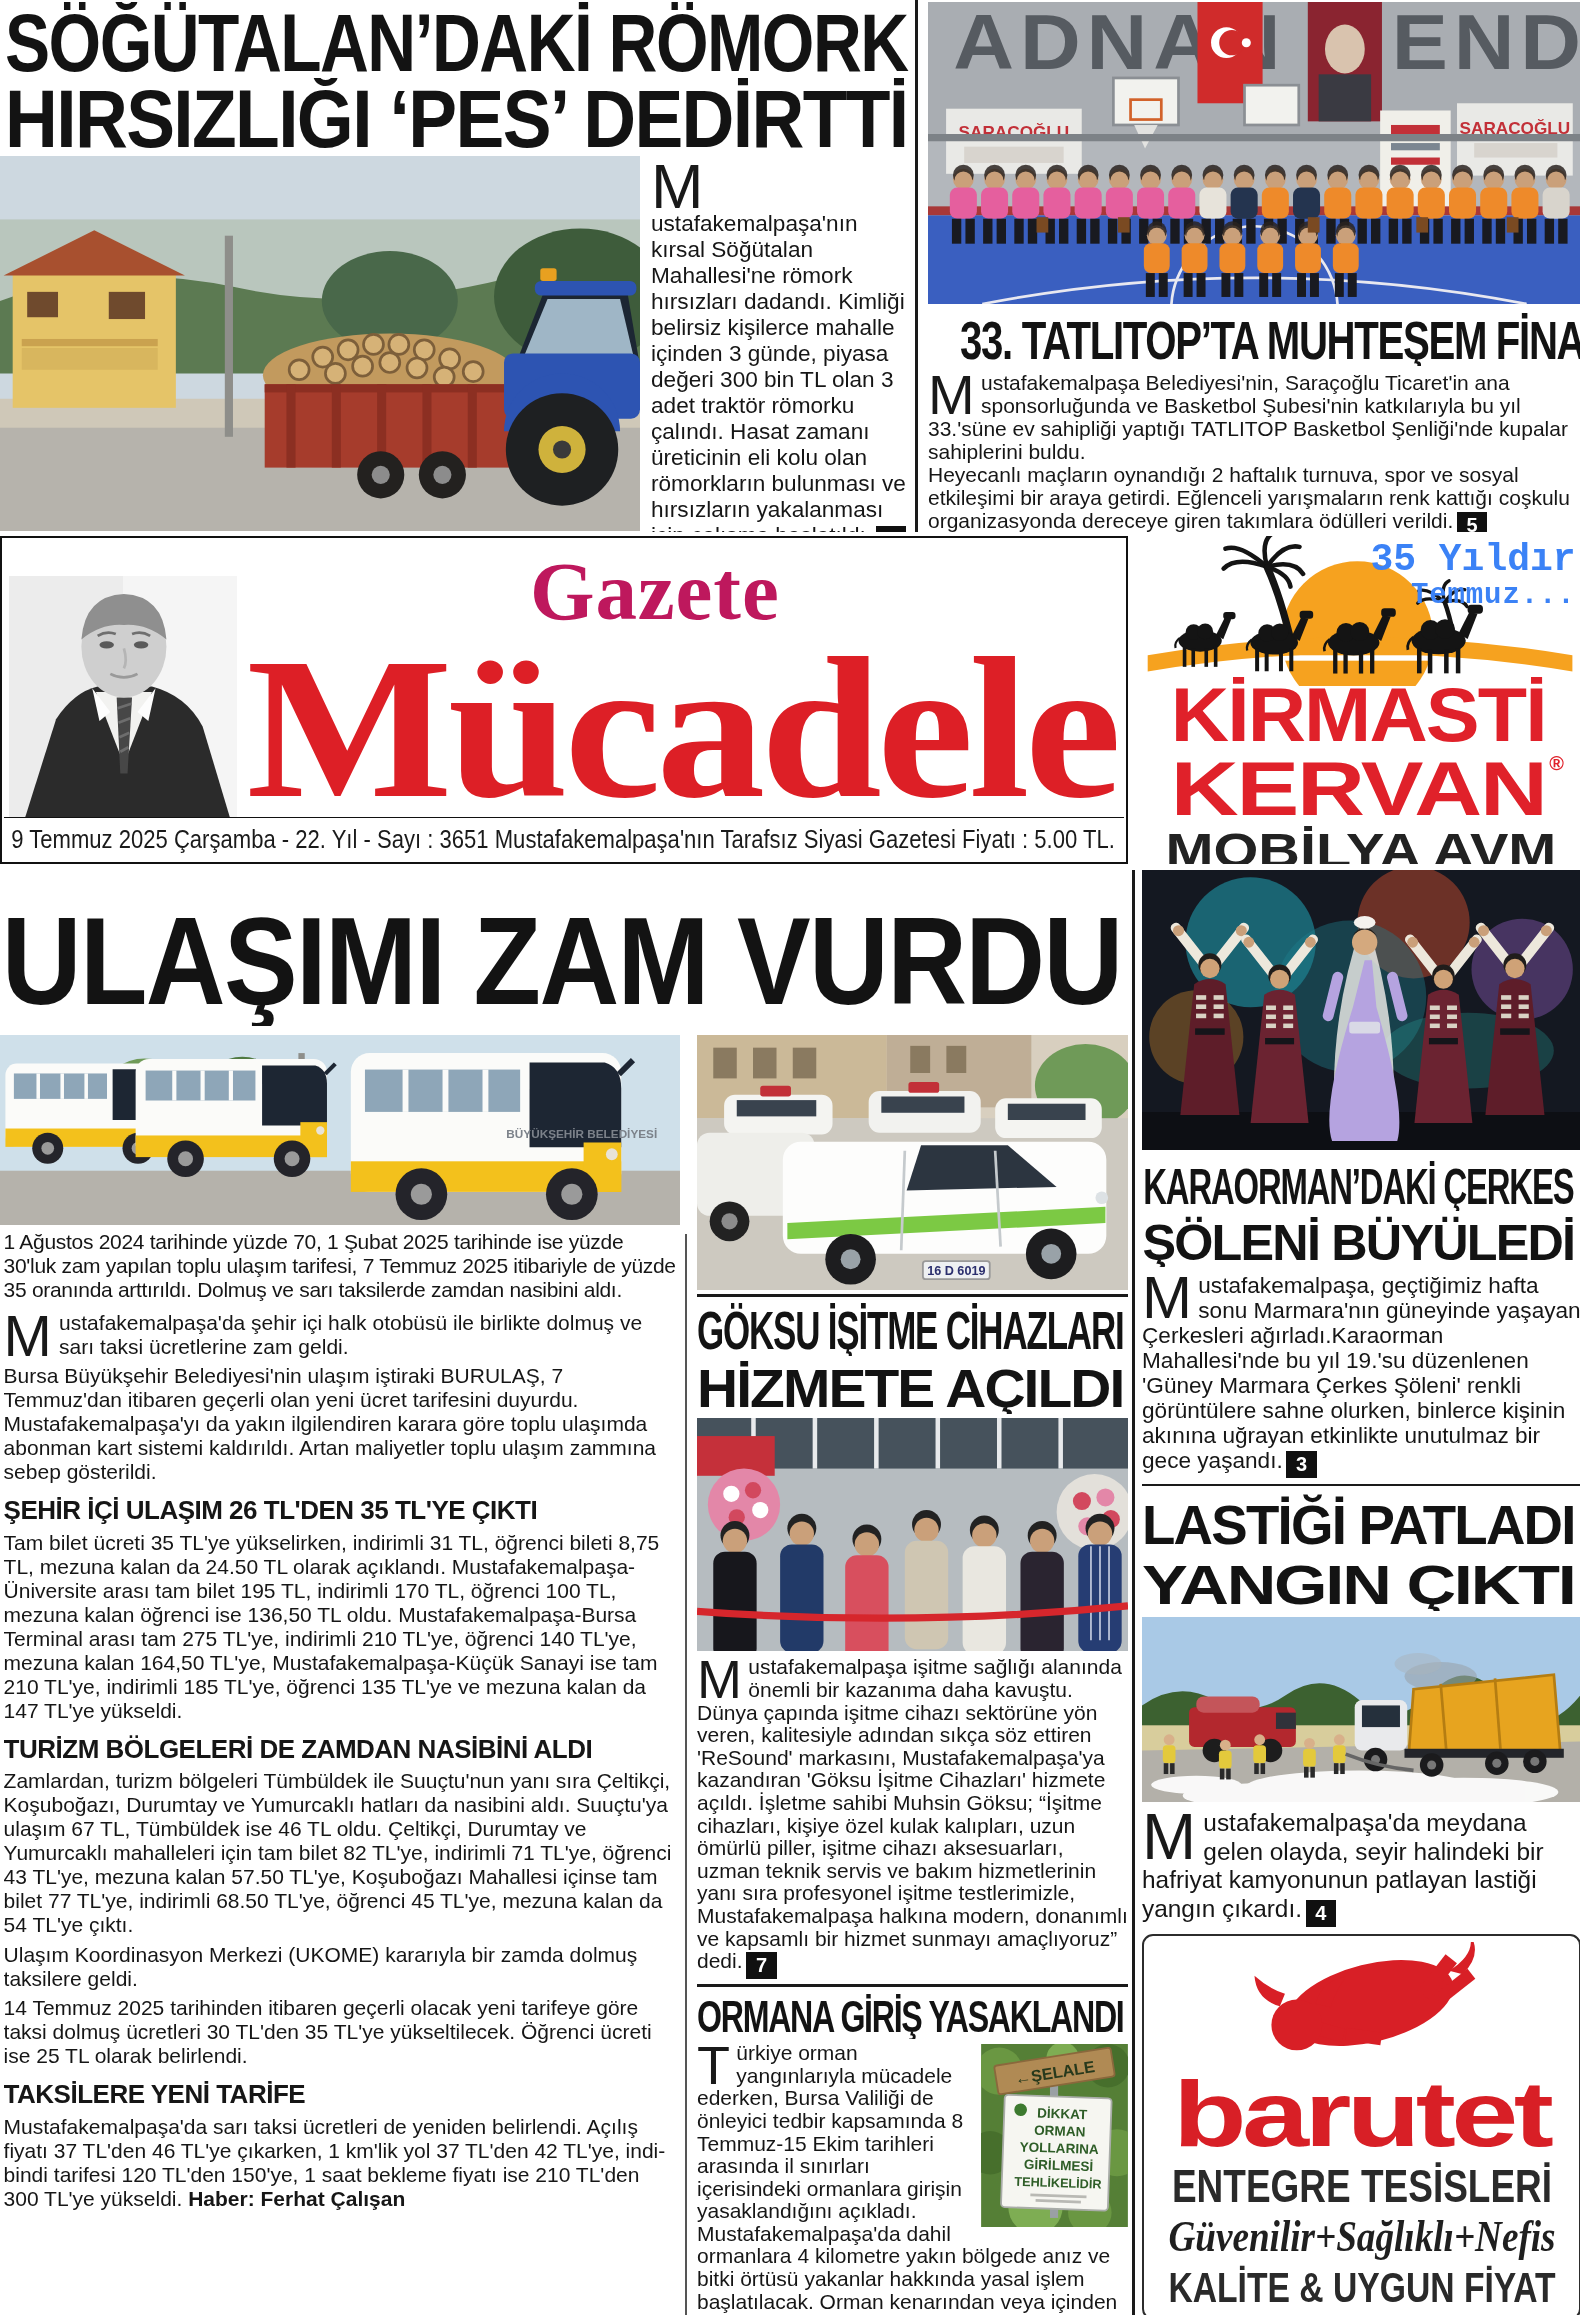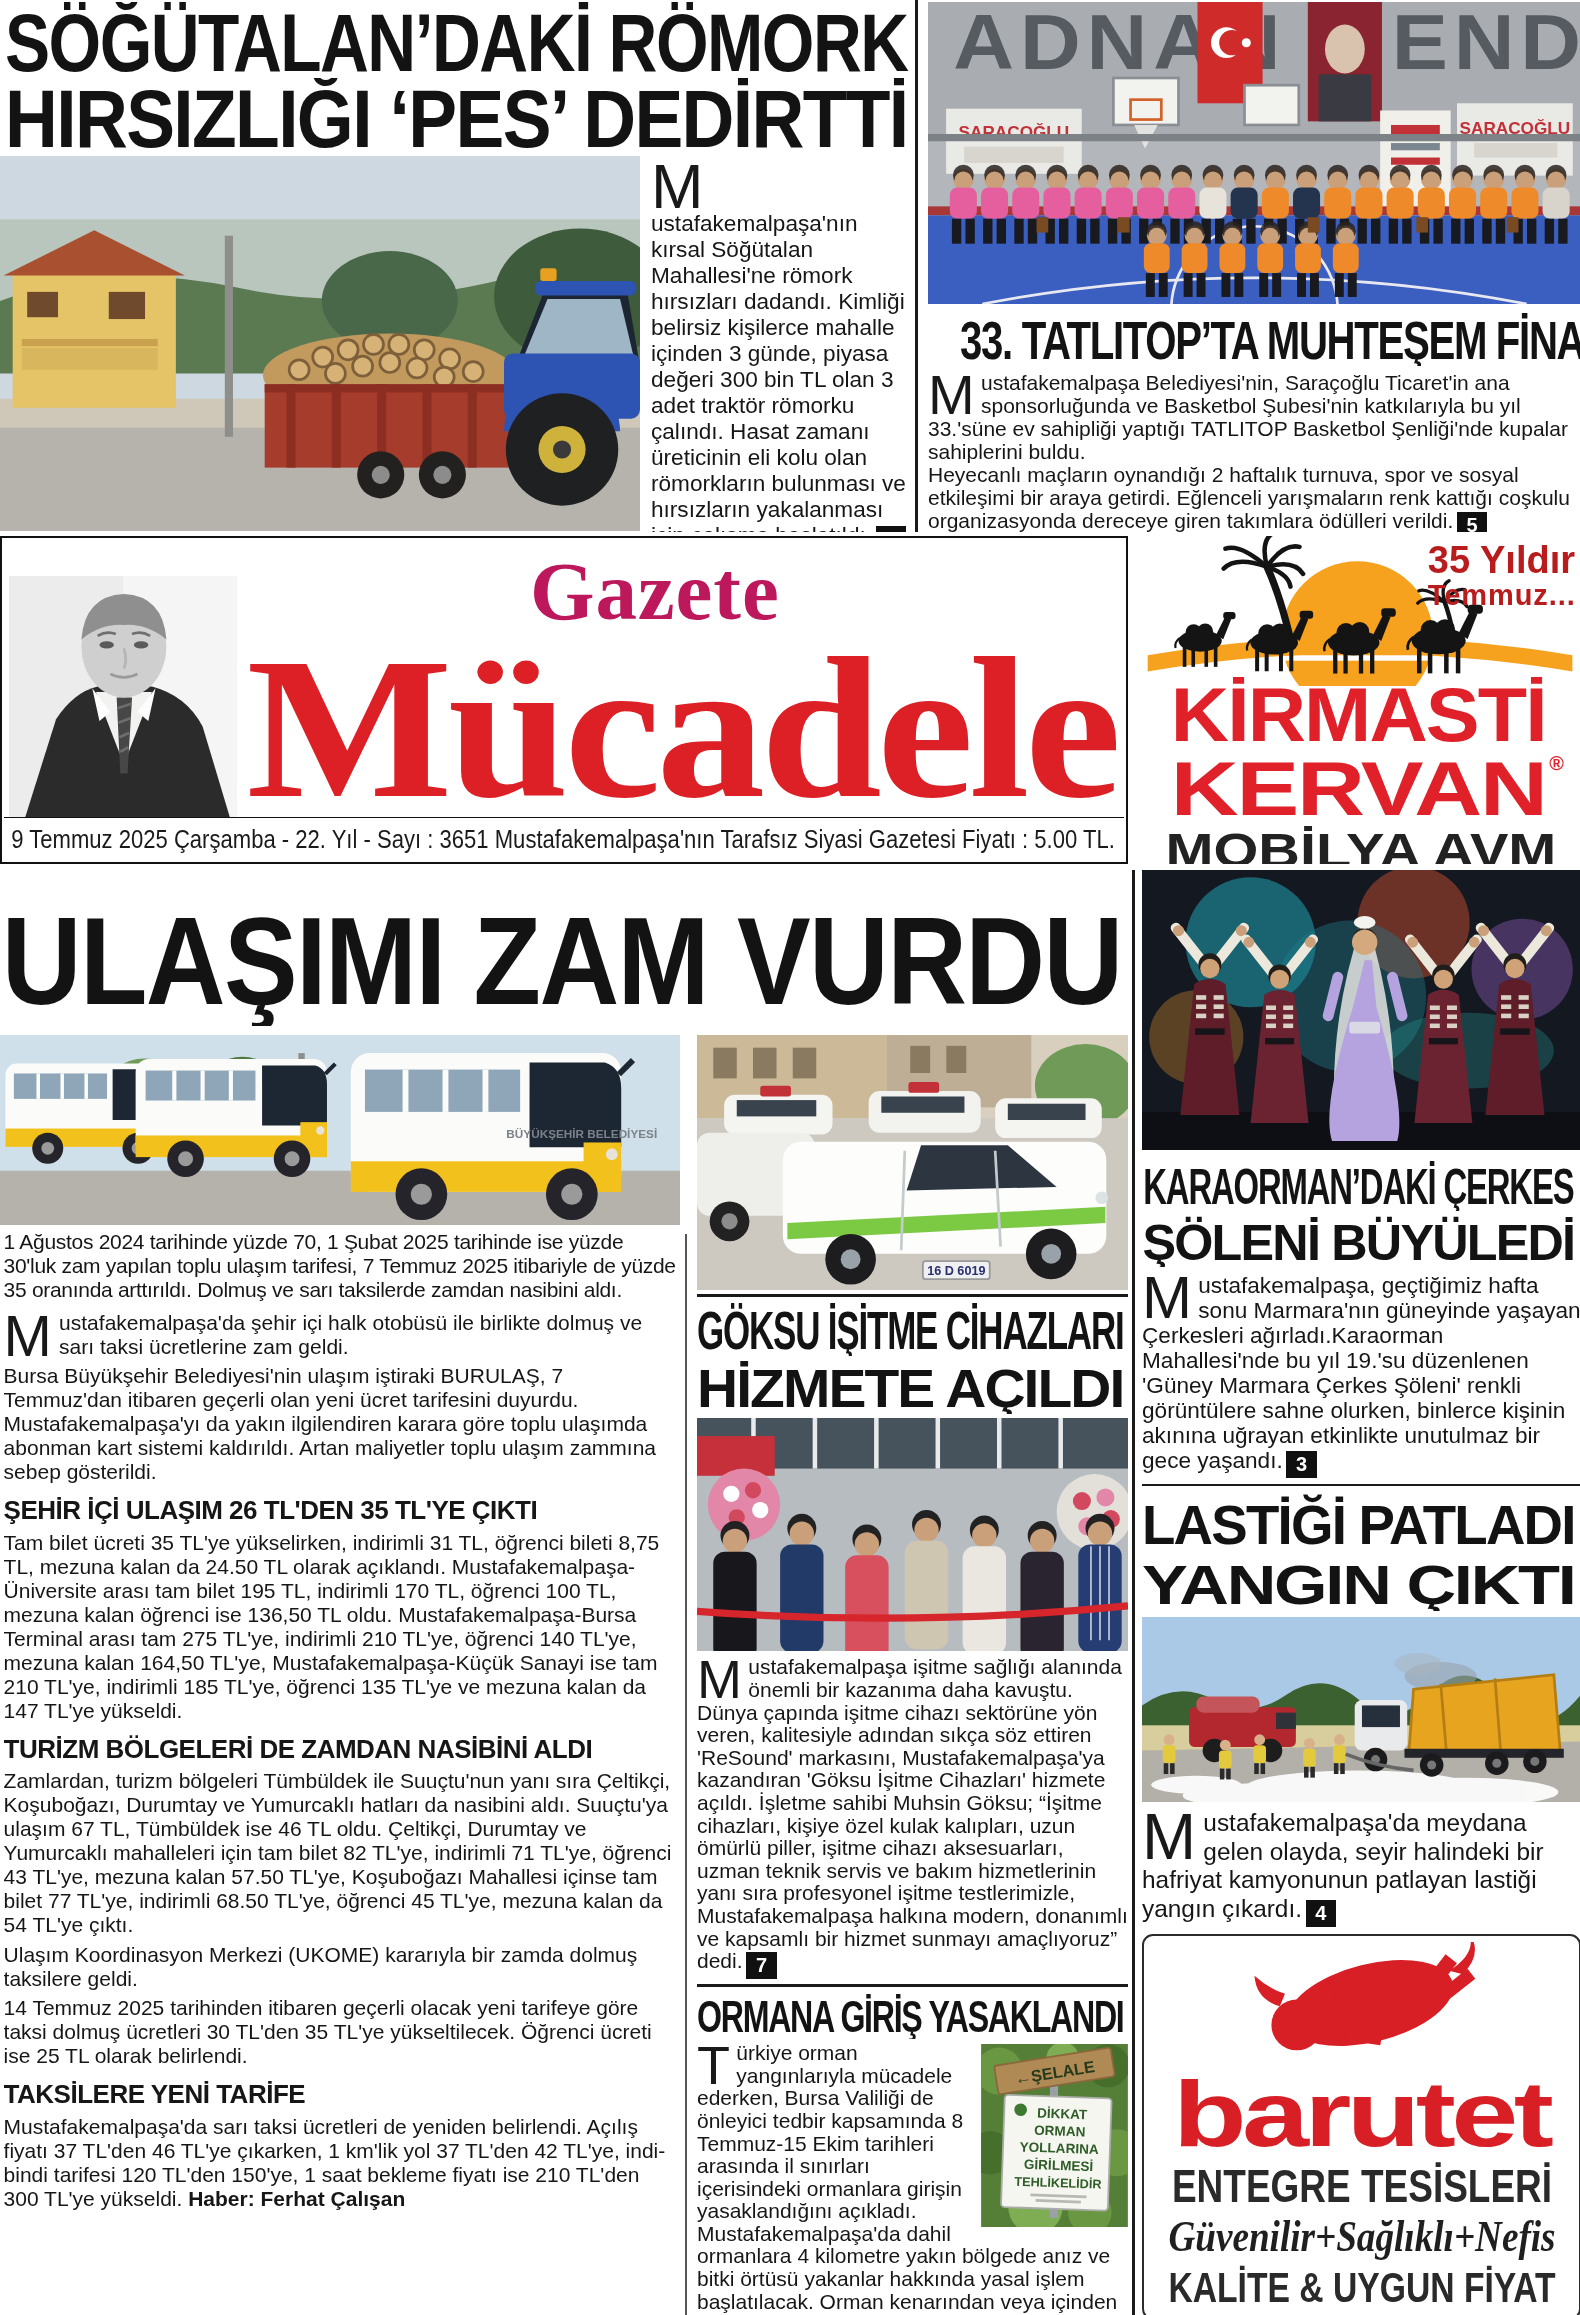--- a/index.html
+++ b/index.html
@@ -33,22 +33,22 @@
   .vr{position:absolute;background:#1a1a1a;}
   .hr3{height:2.7px;background:#1a1a1a;border:0;margin:0;}
   
   #mast{position:absolute;left:0;top:536px;width:1128px;height:328px;border:2.7px solid #111;
         box-sizing:border-box;background:#fff;}
   #kicker{position:absolute;left:528px;top:5.4px;font-family:"Liberation Serif",serif;
           font-weight:bold;font-size:83px;color:#be185d;letter-spacing:0.9px;}
   #dateline{position:absolute;left:1.8px;right:1.8px;bottom:1.8px;height:42px;border-top:1.8px solid #111;}
   
   #ad-kirmasti{position:absolute;left:1140px;top:536px;width:441px;height:328px;overflow:hidden;}
-  .slogan{position:absolute;right:5.4px;top:3.6px;font-family:Liberation Sans, sans-serif;
-          font-weight:bold;color:#b91c1c;}
+  .slogan{position:absolute;right:5.4px;top:3.6px;text-align:right;font-family:Liberation Mono, monospace;
+          font-weight:bold;color:#3b82f6;}
   .slogan .l1{font-size:38px;line-height:40px;}
   .slogan .l2{font-size:29px;line-height:31px;letter-spacing:0.9px;}
   
   .signbox{float:right;width:147px;height:183px;margin:1.8px 0 5.4px 9px;}
   
   #barutet{margin-top:7.2px;border:2.7px solid #2c2c2c;border-radius:11px;padding:5.4px 7.2px 7.2px;
            background:#fff;}
   .bct{display:flex;justify-content:center;}
 </style>
 </head>

